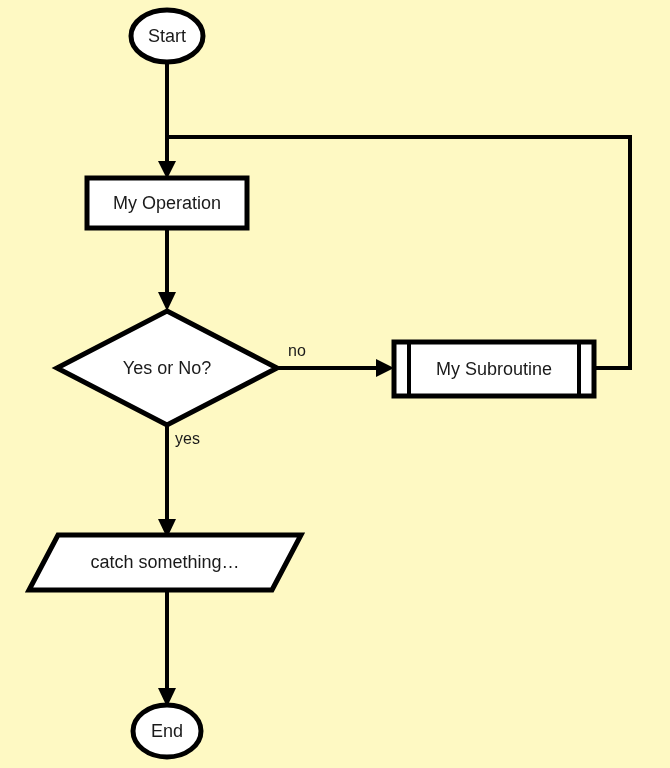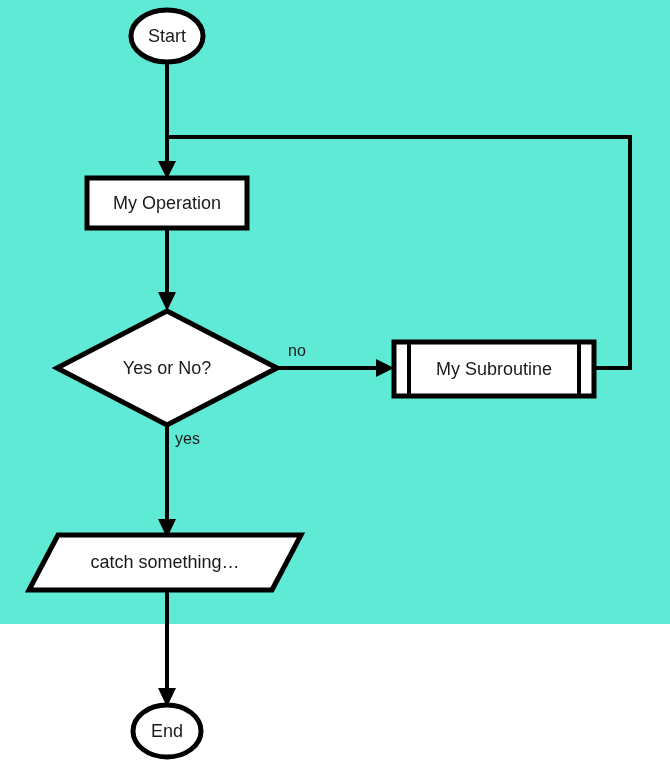--- a/index.html
+++ b/index.html
@@ -9,22 +9,22 @@
   }
   body {
     width: 670px;
     height: 768px;
     font-family: "Liberation Sans", sans-serif;
     overflow: hidden;
   }
   #flowchart-root {
     position: relative;
     width: 670px;
-    height: 624px;
-    background: #5eead4;
+    height: 768px;
+    background: #fef9c3;
   }
   svg#flow-svg {
     display: block;
     width: 670px;
     height: 768px;
   }
   .node-shape {
     fill: #ffffff;
     stroke: #000000;
     stroke-width: 5;

